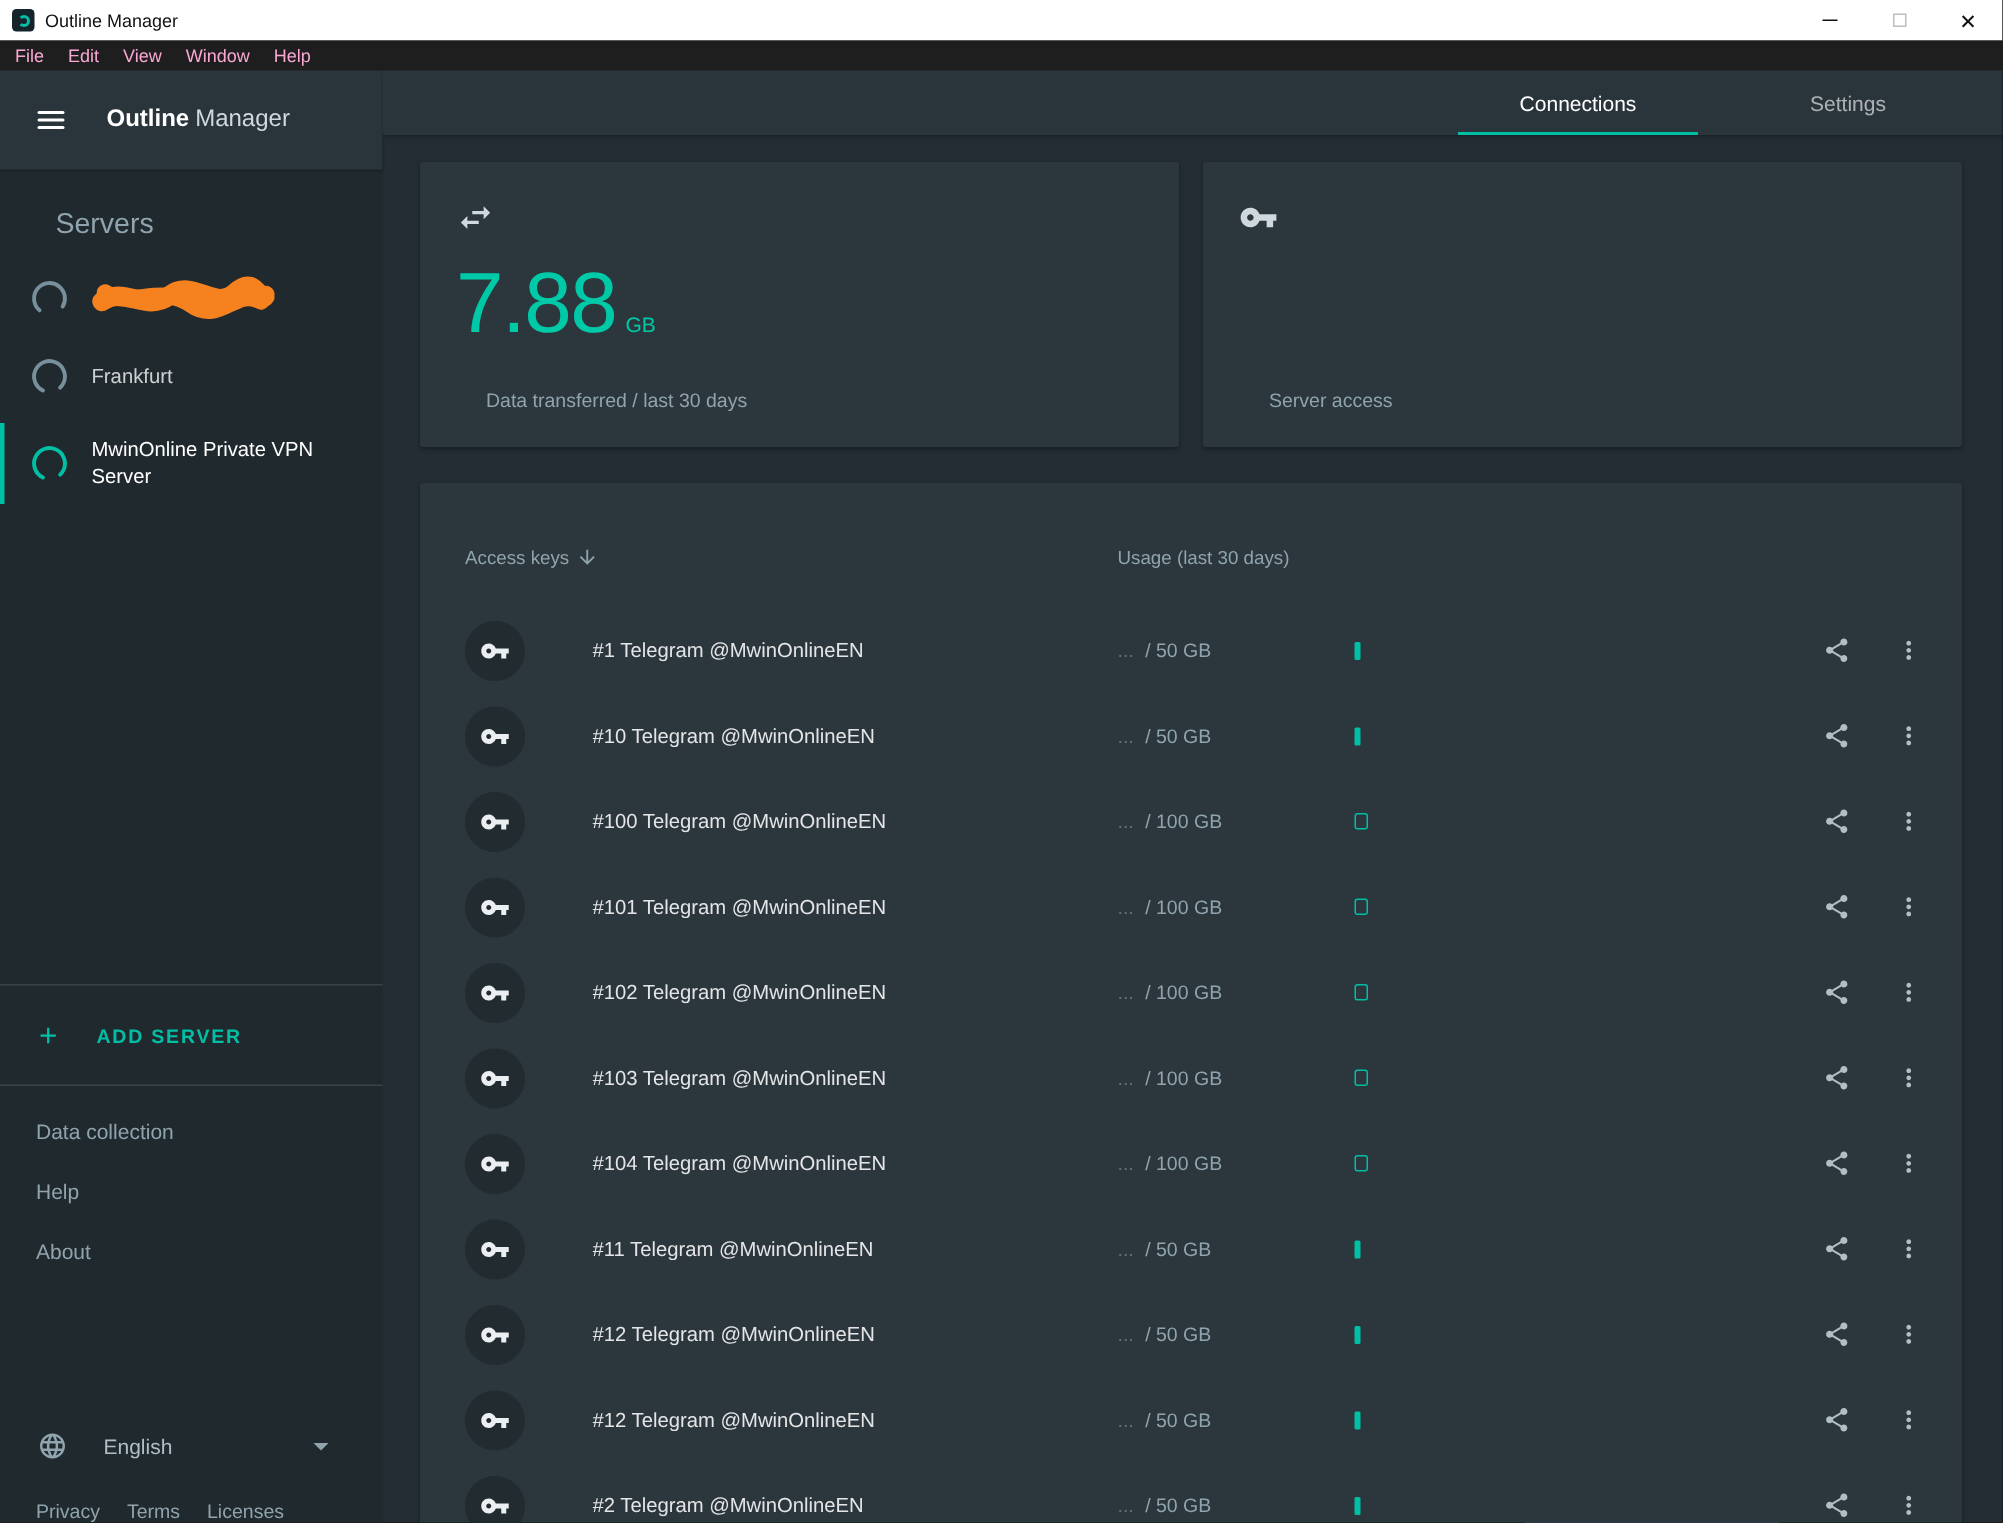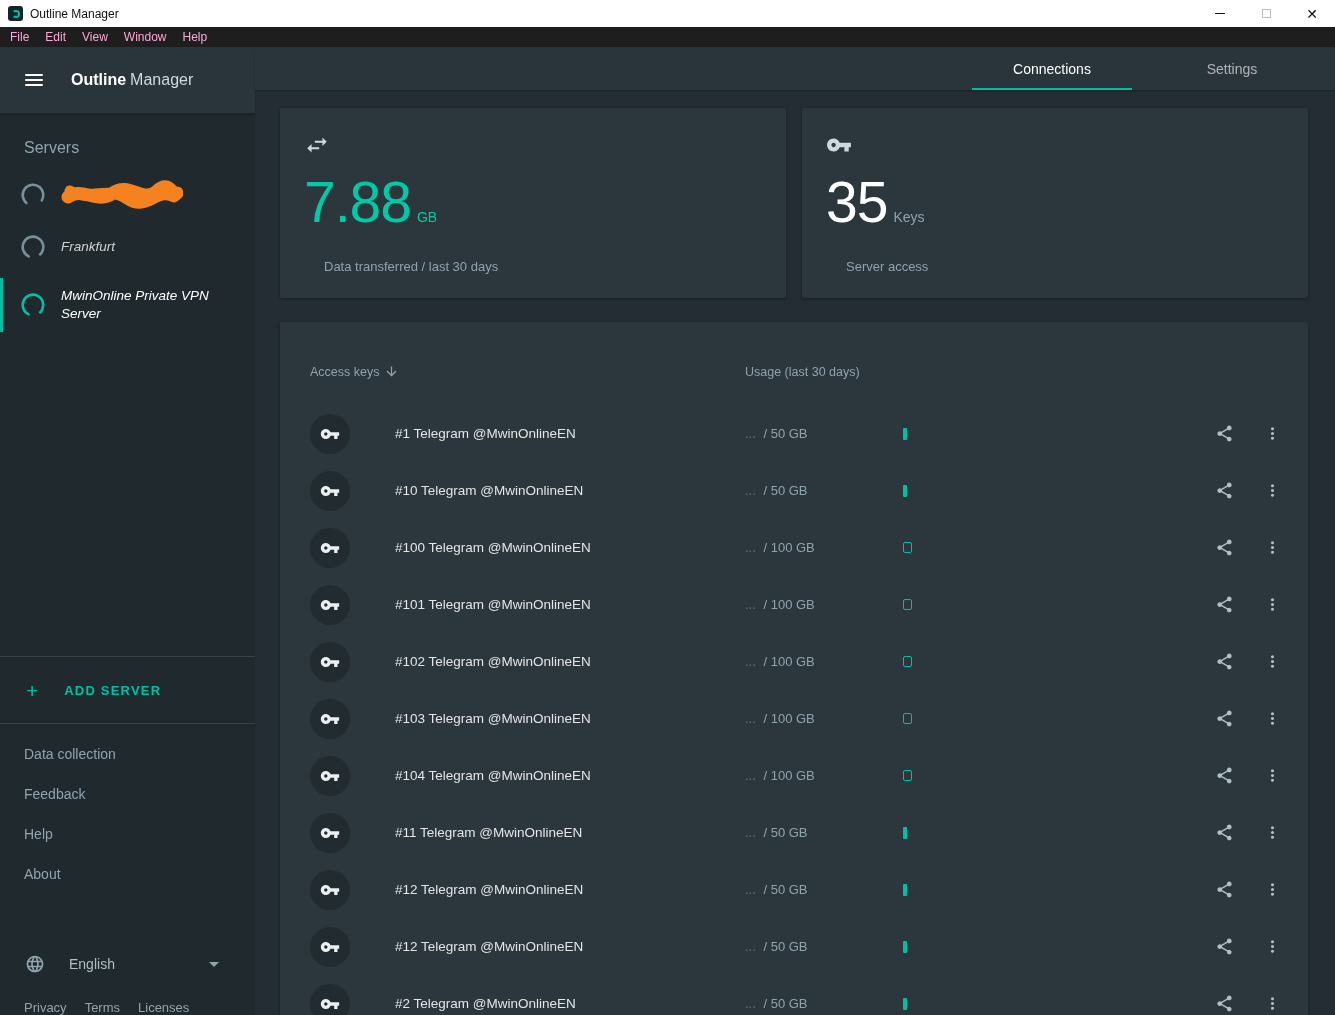--- a/index.html
+++ b/index.html
@@ -40,26 +40,26 @@
 
   
   .sidebar{flex:0 0 255px;background:var(--sidebar-bg);display:flex;flex-direction:column;}
   .sidebar-header{flex:0 0 66px;background:var(--band-bg);display:flex;align-items:center;
     padding-left:25px;box-shadow:0 1px 2px rgba(0,0,0,0.25);}
   .hamburger{width:18px;display:flex;flex-direction:column;gap:3px;margin-right:28px;cursor:pointer;background:none;border:none;}
   .hamburger span{display:block;height:2px;background:#fff;border-radius:1px;}
   .logo{font-size:16px;white-space:nowrap;}
   .logo .b{color:#ffffff;font-weight:700;}
   .logo .l{color:#cfd8dc;font-weight:300;margin-left:4px;}
-  .servers-label{padding:26px 24px 12px;font-size:16px;color:var(--txt-dim);}
+  .servers-label{padding:26px 37px 12px;font-size:19px;color:var(--txt-dim);}
   .server-item{position:relative;display:flex;align-items:center;min-height:52px;cursor:pointer;padding-right:14px;}
   .server-item.two-line{min-height:64px;}
   .server-ring{flex:0 0 26px;height:26px;margin-left:20px;margin-right:15px;color:#78909c;}
   .server-ring svg{width:26px;height:26px;display:block;}
-  .server-name{font-size:13.5px;line-height:1.3;color:rgba(255,255,255,0.78);font-style:italic;}
+  .server-name{font-size:13.5px;line-height:1.3;color:rgba(255,255,255,0.78);}
   .server-item.selected::before{content:"";position:absolute;left:0;top:5px;bottom:5px;width:3px;background:var(--accent);}
   .server-item.selected .server-ring{color:var(--accent);}
   .server-item.selected .server-name{color:#ffffff;}
   .scribble{display:block;margin-top:2px;}
   .sidebar-spacer{flex:1;}
   .divider{height:1px;background:rgba(255,255,255,0.12);}
   .add-server{height:66px;display:flex;align-items:center;padding-left:26px;cursor:pointer;background:none;border:none;width:100%;}
   .add-plus{color:var(--accent);font-size:21px;font-weight:400;line-height:1;}
   .add-label{color:var(--accent);font-size:13px;font-weight:700;letter-spacing:1.2px;margin-left:26px;}
   .side-links{padding-top:10px;height:170px;}
@@ -203,21 +203,20 @@
 
       <div class="divider"></div>
       <button class="add-server">
         <span class="add-plus">+</span>
         <span class="add-label">ADD SERVER</span>
       </button>
       <div class="divider"></div>
 
       <div class="side-links">
         <div class="side-link">Data collection</div>
-        <div class="side-link">Feedback</div>
         <div class="side-link">Help</div>
         <div class="side-link">About</div>
       </div>
 
       <div class="language-row">
         <span class="globe">
           <svg viewBox="0 0 24 24" fill="currentColor">
               <path d="M11.99 2C6.47 2 2 6.48 2 12s4.47 10 9.99 10C17.52 22 22 17.52 22 12S17.52 2 11.99 2zm6.93 6h-2.95c-.32-1.25-.78-2.45-1.38-3.56 1.84.63 3.37 1.91 4.33 3.56zM12 4.04c.83 1.2 1.48 2.53 1.91 3.96h-3.82c.43-1.43 1.08-2.76 1.91-3.96zM4.26 14C4.1 13.36 4 12.69 4 12s.1-1.36.26-2h3.38c-.08.66-.14 1.32-.14 2 0 .68.06 1.34.14 2H4.26zm.82 2h2.95c.32 1.25.78 2.45 1.38 3.56-1.84-.63-3.37-1.9-4.33-3.56zm2.95-8H5.08c.96-1.66 2.49-2.93 4.33-3.56C8.81 5.55 8.35 6.75 8.03 8zM12 19.96c-.83-1.2-1.48-2.53-1.91-3.96h3.82c-.43 1.43-1.08 2.76-1.91 3.96zM14.34 14H9.66c-.09-.66-.16-1.32-.16-2 0-.68.07-1.35.16-2h4.68c.09.65.16 1.32.16 2 0 .68-.07 1.34-.16 2zm.25 5.56c.6-1.11 1.06-2.31 1.38-3.56h2.95c-.96 1.65-2.49 2.93-4.33 3.56zM16.36 14c.08-.66.14-1.32.14-2 0-.68-.06-1.34-.14-2h3.38c.16.64.26 1.31.26 2s-.1 1.36-.26 2h-3.38z"></path>
             </svg>
         </span>
@@ -258,24 +257,20 @@
             </div>
             <div class="card-caption">Data transferred / last 30 days</div>
           </div>
 
           <div class="card keys-card">
             <span class="card-icon">
               <svg viewBox="0 0 24 24" fill="currentColor">
                   <path d="M12.65 10C11.83 7.67 9.61 6 7 6c-3.31 0-6 2.69-6 6s2.69 6 6 6c2.61 0 4.83-1.67 5.65-4H17v4h4v-4h2v-4H12.65zM7 14c-1.1 0-2-.9-2-2s.9-2 2-2 2 .9 2 2-.9 2-2 2z"></path>
                 </svg>
             </span>
-            <div class="metric">
-              <span class="metric-value">35</span>
-              <span class="metric-unit">Keys</span>
-            </div>
             <div class="card-caption">Server access</div>
           </div>
         </div>
 
         <div class="table-card">
           <div class="table-header">
             <div class="th-keys">
               <span>Access keys</span>
               <span class="sort-arrow">
                 <svg viewBox="0 0 24 24" fill="currentColor">

